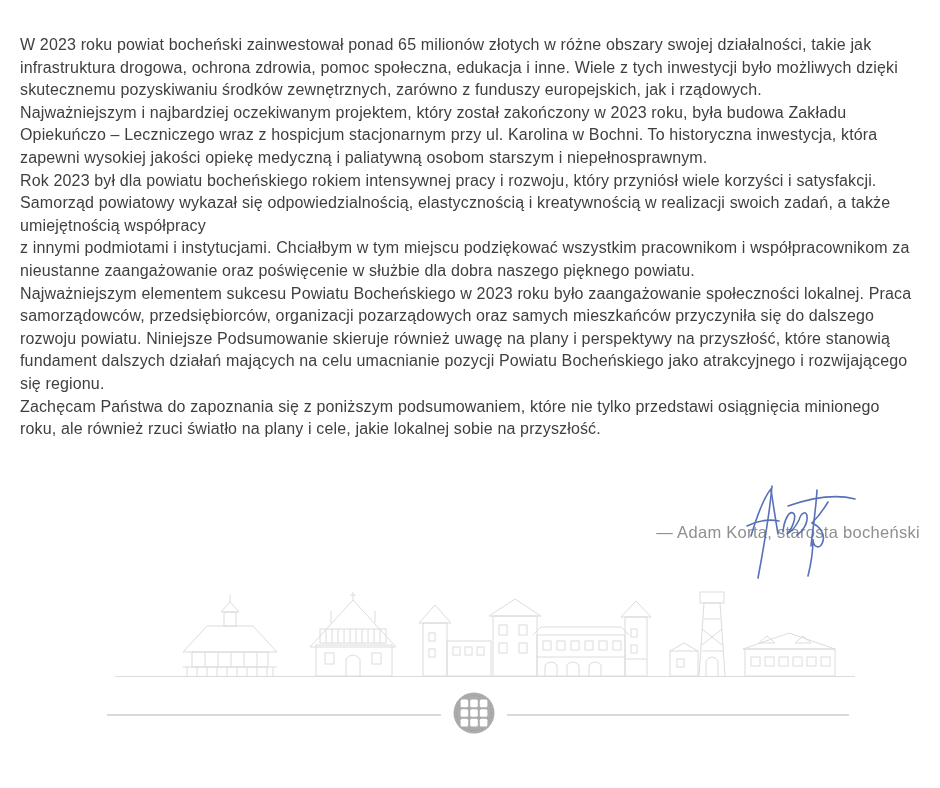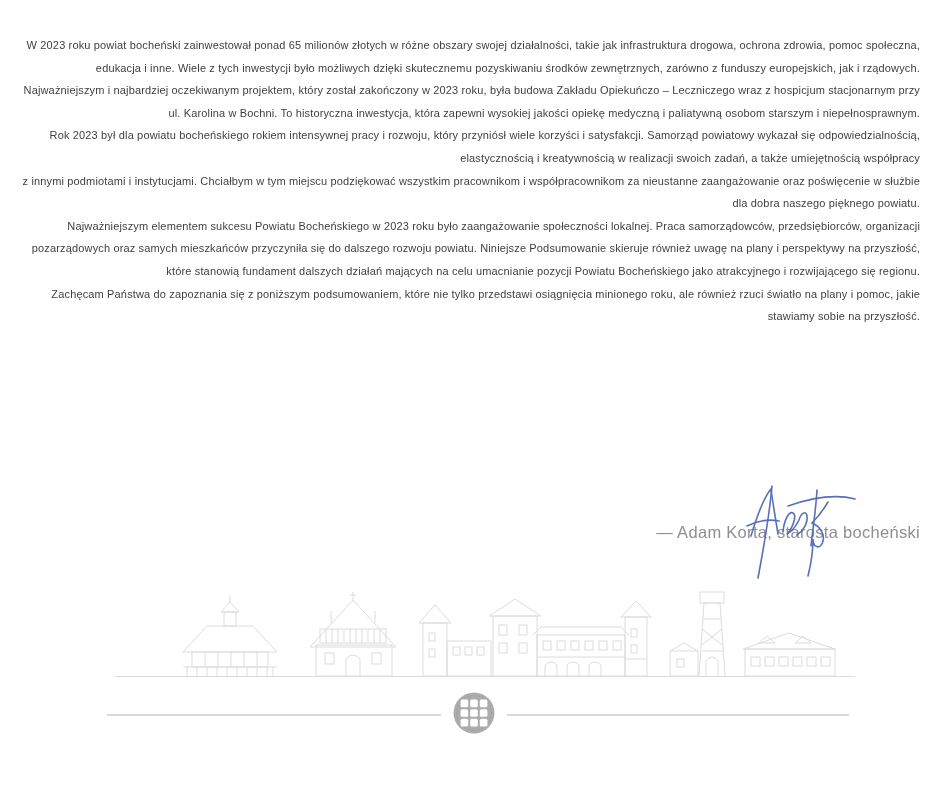--- a/index.html
+++ b/index.html
@@ -6,23 +6,23 @@
   body{
     width:940px;height:788px;
     background:#ffffff;
     font-family:"Liberation Sans", sans-serif;
     position:relative;
     overflow:hidden;
   }
   .letter-body{
     position:absolute;
     top:34px;left:20px;width:900px;
-    text-align:right;
+    text-align:left;
     color:#3f3f3f;
-    font-size:11px;
+    font-size:16px;
     line-height:22.6px;
     letter-spacing:.15px;
   }
   .letter-body p{margin:0;white-space:pre-line;}
   .attribution{
     position:absolute;
     top:523px;right:20px;
     font-size:16.5px;
     letter-spacing:.3px;
     color:#8f8f8f;
@@ -49,21 +49,21 @@
 <body>
 
 <main>
 
   <section class="letter-body">
     <p>W 2023 roku powiat bocheński zainwestował ponad 65 milionów złotych w różne obszary swojej działalności, takie jak infrastruktura drogowa, ochrona zdrowia, pomoc społeczna, edukacja i inne. Wiele z tych inwestycji było możliwych dzięki skutecznemu pozyskiwaniu środków zewnętrznych, zarówno z funduszy europejskich, jak i rządowych.</p>
     <p>Najważniejszym i najbardziej oczekiwanym projektem, który został zakończony w 2023 roku, była budowa Zakładu Opiekuńczo – Leczniczego wraz z hospicjum stacjonarnym przy ul. Karolina w Bochni. To historyczna inwestycja, która zapewni wysokiej jakości opiekę medyczną i paliatywną osobom starszym i niepełnosprawnym.</p>
     <p>Rok 2023 był dla powiatu bocheńskiego rokiem intensywnej pracy i rozwoju, który przyniósł wiele korzyści i satysfakcji. Samorząd powiatowy wykazał się odpowiedzialnością, elastycznością i kreatywnością w realizacji swoich zadań, a także umiejętnością współpracy
 z innymi podmiotami i instytucjami. Chciałbym w tym miejscu podziękować wszystkim pracownikom i współpracownikom za nieustanne zaangażowanie oraz poświęcenie w służbie dla dobra naszego pięknego powiatu.</p>
     <p>Najważniejszym elementem sukcesu Powiatu Bocheńskiego w 2023 roku było zaangażowanie społeczności lokalnej. Praca samorządowców, przedsiębiorców, organizacji pozarządowych oraz samych mieszkańców przyczyniła się do dalszego rozwoju powiatu. Niniejsze Podsumowanie skieruje również uwagę na plany i perspektywy na przyszłość, które stanowią fundament dalszych działań mających na celu umacnianie pozycji Powiatu Bocheńskiego jako atrakcyjnego i rozwijającego się regionu.</p>
-    <p>Zachęcam Państwa do zapoznania się z poniższym podsumowaniem, które nie tylko przedstawi osiągnięcia minionego roku, ale również rzuci światło na plany i pomoc, jakie stawiamy sobie na przyszłość.</p>
+    <p>Zachęcam Państwa do zapoznania się z poniższym podsumowaniem, które nie tylko przedstawi osiągnięcia minionego roku, ale również rzuci światło na plany i cele, jakie lokalnej sobie na przyszłość.</p>
   </section>
 
   <div class="attribution">— Adam Korta, starosta bocheński</div>
 
   <svg class="signature-svg" width="130" height="104" viewBox="0 0 130 104" fill="none" stroke="#4e6ab5" stroke-width="1.6" stroke-linecap="round" opacity="0.95">
     <path d="M39 6 C37 28 31 66 25 98"></path>
     <path d="M18 56 C24 36 32 16 38 9 C40 24 43 42 45 54"></path>
     <path d="M14 46 C24 41 36 39 46 41"></path>
     <path d="M50 52 C51 40 56 31 60 33 C64 35 60 48 54 54 C58 52 63 46 66 40 C68 33 73 30 74 36 C75 44 69 52 64 55"></path>
     <path d="M84 10 C83 28 80 48 78 66"></path>

